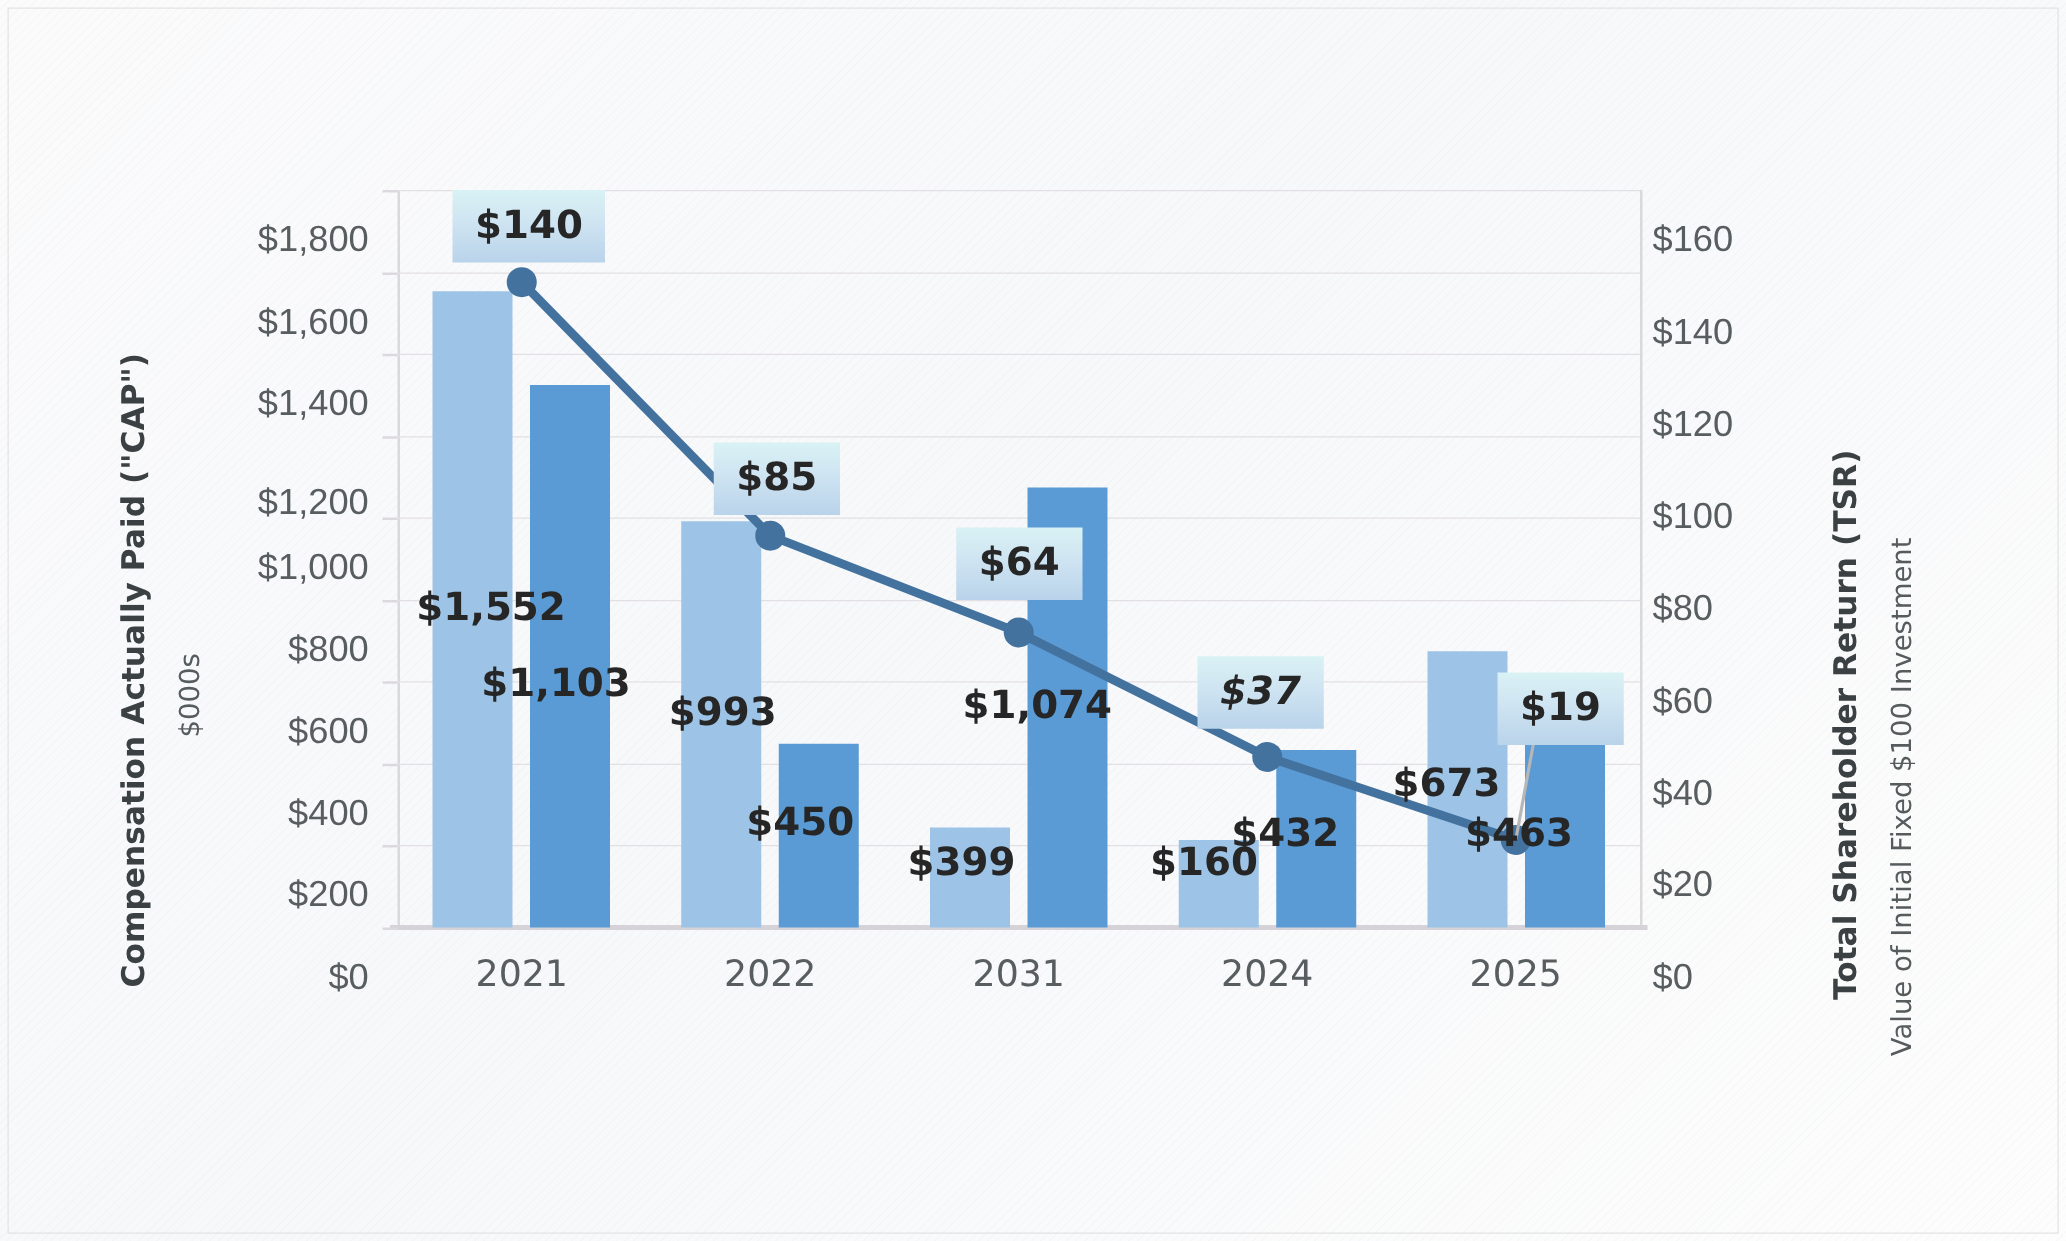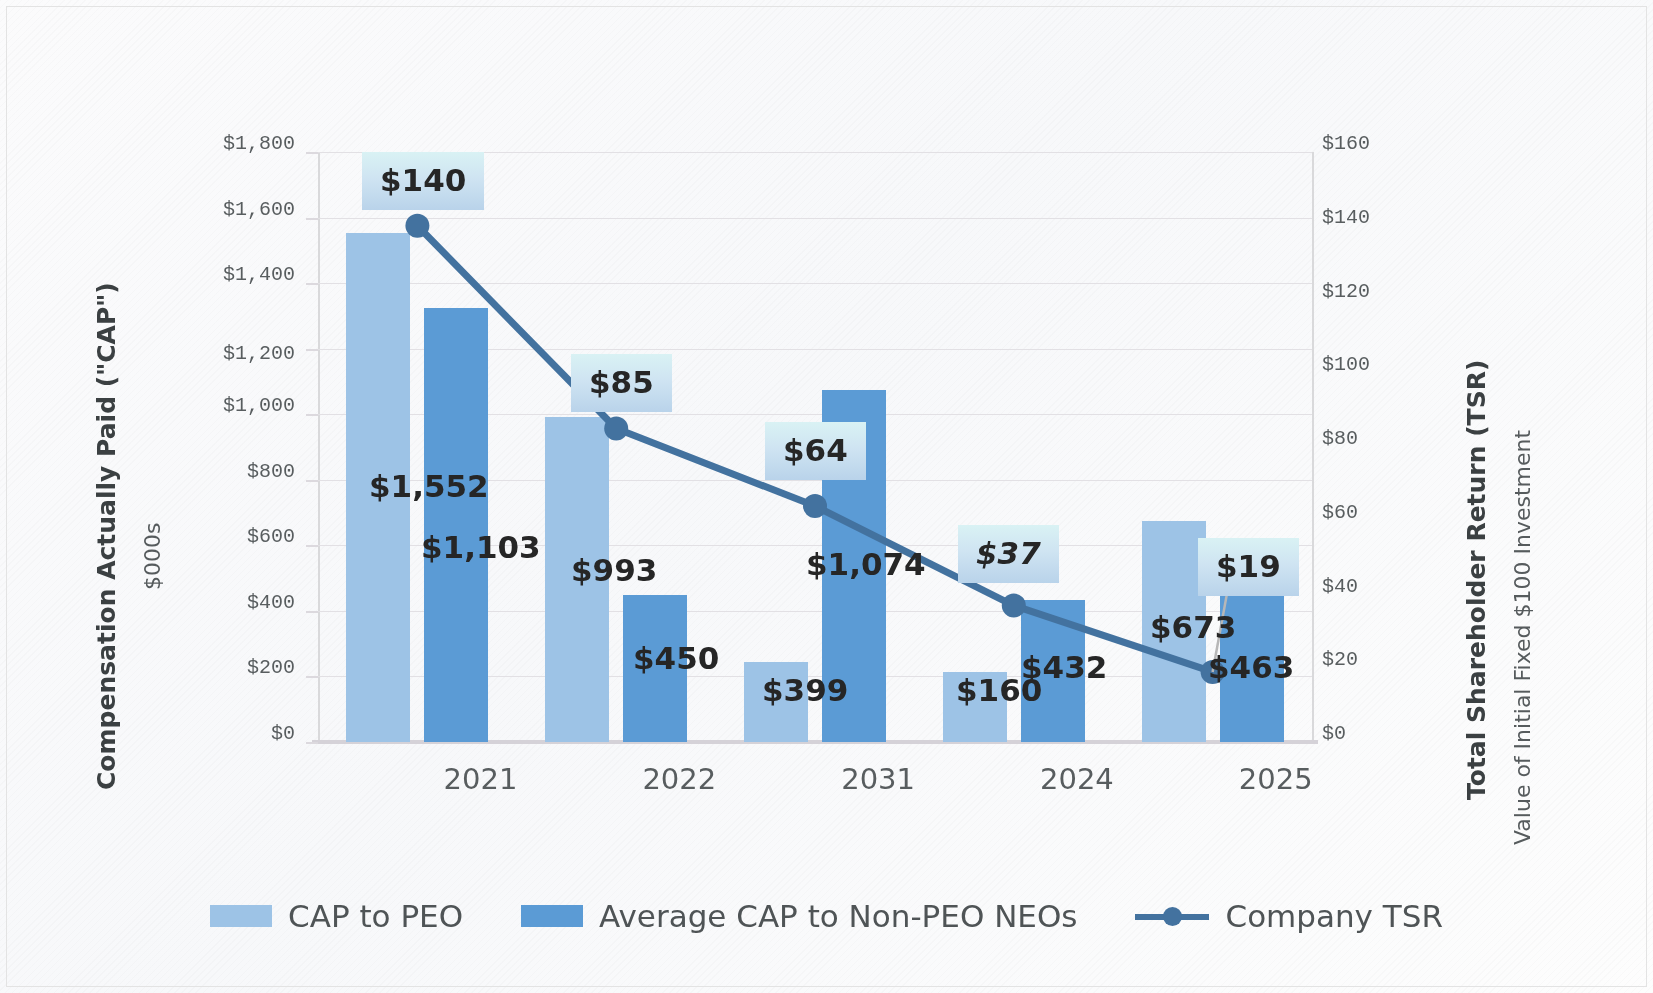--- a/index.html
+++ b/index.html
@@ -85,48 +85,48 @@
     background:#d5d2d8;
   }
   .gridline{
     position:absolute;left:0;width:994px;height:1px;
     background:#e2e0e4;
   }
 
   
   .ylab{
     position:absolute;
-    font-size:20px;color:#585d5f;
+    font-size:29px;color:#585d5f;
     text-align:right;white-space:nowrap;
-    font-family:Liberation Mono, monospace;
+    font-family:Liberation Sans, sans-serif;
+    margin-top:44px;
   }
   .ylab-left{ right:1358px; }
   .ylab-right{ left:1322px; text-align:left; }
 
   
   .xlab{
     position:absolute;top:762px;
     font-size:29px;color:#585d5f;
-    text-align:right;width:200px;
+    text-align:center;width:200px;
     font-family:"DejaVu Sans", sans-serif;
   }
 
   
   .bar{ position:absolute;bottom:0; }
   .bar.peo{ background:#9dc3e6; }
   .bar.neo{ background:#5b9bd5; }
 
   
   .bar-label{
     position:absolute;
     font-size:31px;font-weight:bold;color:#262626;
     white-space:nowrap;
     font-family:"DejaVu Sans", sans-serif;
     text-align:right;
-    margin-left:36px;
   }
   
   .tsr-label{
     position:absolute;
     font-size:31px;font-weight:bold;color:#262626;
     white-space:nowrap;
     padding:10px 18px 12px 18px;
     background:linear-gradient(180deg,#d9f2f4 0%,#cfe4f2 45%,#b9d3ea 100%);
     font-family:"DejaVu Sans", sans-serif;
   }
@@ -252,31 +252,14 @@
       <div class="bar-label" style="left: 770px; top: 546px;">$1,074</div>
       <div class="bar-label" style="left: 985px; top: 649px;">$432</div>
       <div class="bar-label" style="left: 1172px; top: 649px;">$463</div>
       <div class="tsr-label" style="left: 362px; top: 152px;">$140</div>
       <div class="tsr-label" style="left: 571px; top: 354px;">$85</div>
       <div class="tsr-label" style="left: 765px; top: 422px;">$64</div>
       <div class="tsr-label" style="left: 958px; top: 525px; font-style: italic;">$37</div>
       <div class="tsr-label" style="left: 1198px; top: 538px;">$19</div>
     </div>
 
-  <div id="legend">
-      <div class="legend-item">
-        <div class="legend-swatch" style="background: rgb(157, 195, 230);"></div>
-        <span class="legend-text">CAP to PEO</span>
-      </div>
-      <div class="legend-item">
-        <div class="legend-swatch" style="background: rgb(91, 155, 213);"></div>
-        <span class="legend-text">Average CAP to Non-PEO NEOs</span>
-      </div>
-      <div class="legend-item">
-        <div class="legend-line">
-          <div class="ln" style="background: rgb(67, 114, 159);"></div>
-          <div class="dot" style="background: rgb(67, 114, 159);"></div>
-        </div>
-        <span class="legend-text">Company TSR</span>
-      </div>
-    </div>
 
 </div>
 
 </body></html>

